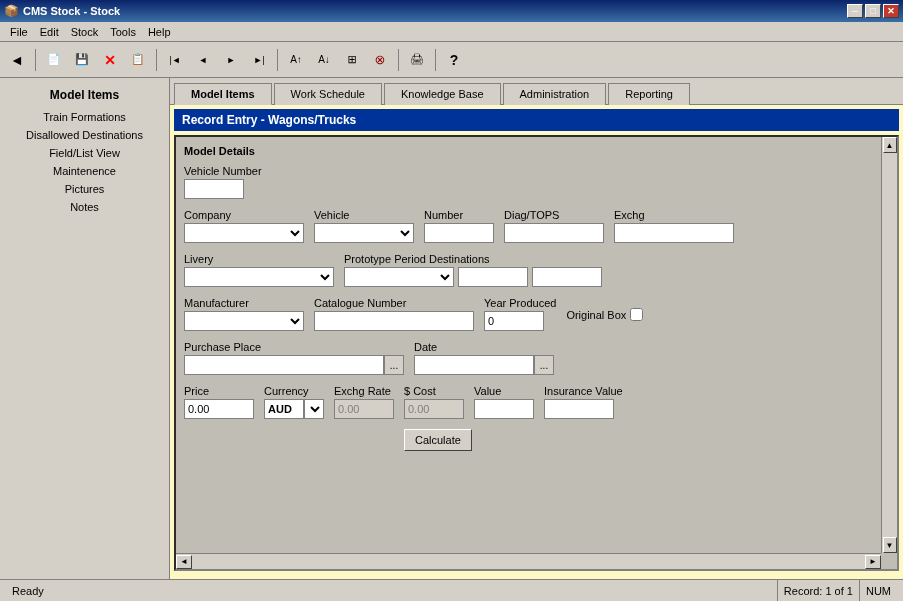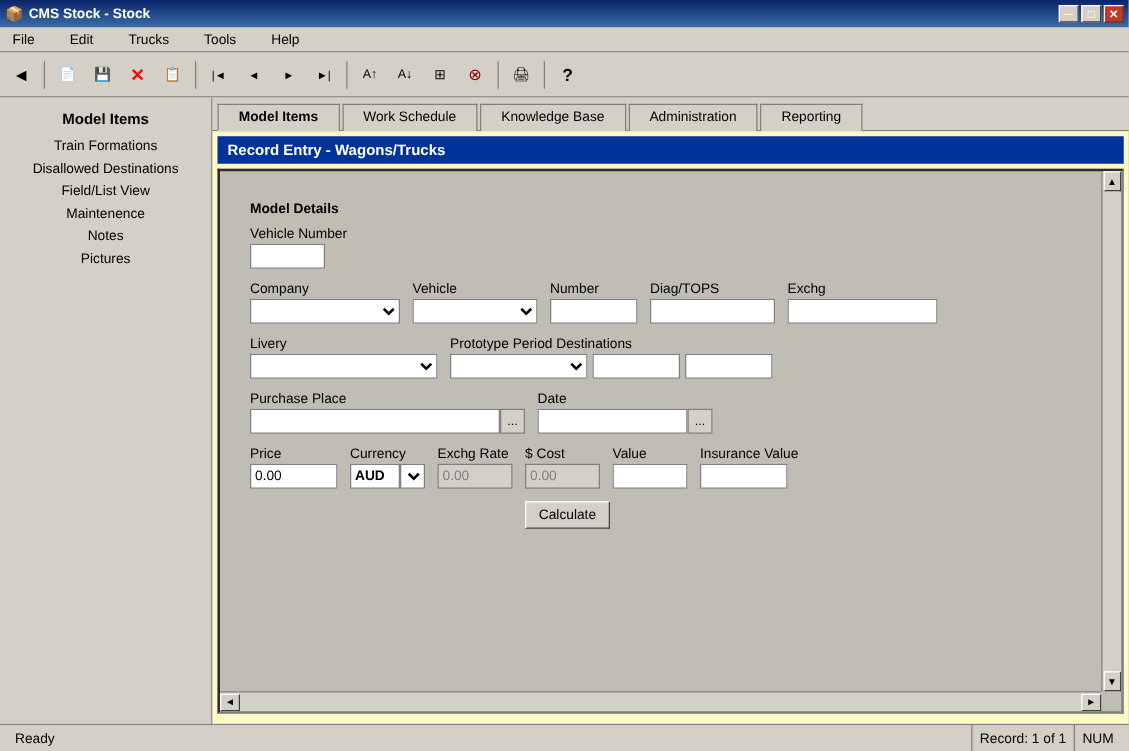--- a/index.html
+++ b/index.html
@@ -34,21 +34,21 @@
 
     
     #menu-bar {
       background: #d4d0c8;
       height: 20px;
       display: flex;
       align-items: center;
       padding: 0 4px;
       border-bottom: 1px solid #808080;
       font-size: 11px;
-      gap: 16px;
+      gap: 0;
     }
     .menu-item { padding: 2px 6px; cursor: pointer; }
 
     
     #toolbar {
       background: #d4d0c8;
       height: 36px;
       display: flex;
       align-items: center;
       padding: 2px 4px;
@@ -215,21 +215,21 @@
     .status-section:last-child { border-right: none; }
 
     .form-scroll-wrapper {
       height: calc(100% - 30px);
       border: 2px inset #808080;
       background: #c0bdb5;
       overflow: hidden;
       position: relative;
     }
     .inner-form {
-      padding: 24px;
+      padding: 8px;
       padding-right: 20px;
       height: 100%;
       overflow-y: auto;
       overflow-x: hidden;
     }
   </style>
 </head>
 <body>
 
 <div id="title-bar">
@@ -240,21 +240,21 @@
   <div id="title-controls">
     <div class="win-btn">─</div>
     <div class="win-btn">□</div>
     <div class="win-btn close">✕</div>
   </div>
 </div>
 
 <div id="menu-bar">
   <span class="menu-item">File</span>
   <span class="menu-item">Edit</span>
-  <span class="menu-item">Trucks</span>
+  <span class="menu-item">Stock</span>
   <span class="menu-item">Tools</span>
   <span class="menu-item">Help</span>
 </div>
 
 <div id="toolbar">
   <div class="tool-btn" title="Back">◄</div>
   <div class="tool-separator"></div>
   <div class="tool-btn" title="New" style="font-size:11px;">📄</div>
   <div class="tool-btn" title="Save" style="font-size:11px;">💾</div>
   <div class="tool-btn" title="Delete" style="color:red;font-weight:bold;">✕</div>
@@ -276,22 +276,22 @@
 </div>
 
 <div id="main-layout">
 
   <div id="sidebar">
     <div class="sidebar-header">Model Items</div>
     <div class="sidebar-item">Train Formations</div>
     <div class="sidebar-item">Disallowed Destinations</div>
     <div class="sidebar-item">Field/List View</div>
     <div class="sidebar-item">Maintenence</div>
+    <div class="sidebar-item">Pictures</div>
     <div class="sidebar-item">Notes</div>
-    <div class="sidebar-item">Pictures</div>
   </div>
 
   <div id="content-area">
 
     <div id="tabs">
       <div class="tab active">Model Items</div>
       <div class="tab">Work Schedule</div>
       <div class="tab">Knowledge Base</div>
       <div class="tab">Administration</div>
       <div class="tab">Reporting</div>
@@ -363,20 +363,40 @@
               <div style="display:flex;gap:4px;">
                 <select style="width:110px;">
                   <option value=""></option>
                 </select>
                 <input type="text" style="width: 70px;" value="">
                 <input type="text" style="width: 70px;" value="">
               </div>
             </div>
           </div>
 
+          <div class="field-row">
+            <div class="field-col">
+              <label class="field-label">Manufacturer</label>
+              <select style="width:120px;">
+                <option value=""></option>
+              </select>
+            </div>
+            <div class="field-col">
+              <label class="field-label">Catalogue Number</label>
+              <input type="text" style="width: 160px;" value="">
+            </div>
+            <div class="field-col">
+              <label class="field-label">Year Produced</label>
+              <input type="text" style="width: 60px;" value="0">
+            </div>
+            <div class="field-col" style="flex-direction:row;align-items:flex-end;gap:4px;margin-bottom:0;">
+              <label class="field-label" style="margin-bottom:0;">Original Box</label>
+              <input type="checkbox" style="">
+            </div>
+          </div>
 
           <div class="field-row">
             <div class="field-col">
               <label class="field-label">Purchase Place</label>
               <div style="display:flex;align-items:center;">
                 <input type="text" style="width: 200px;" value="">
                 <button class="btn-ellipsis">...</button>
               </div>
             </div>
             <div class="field-col">

